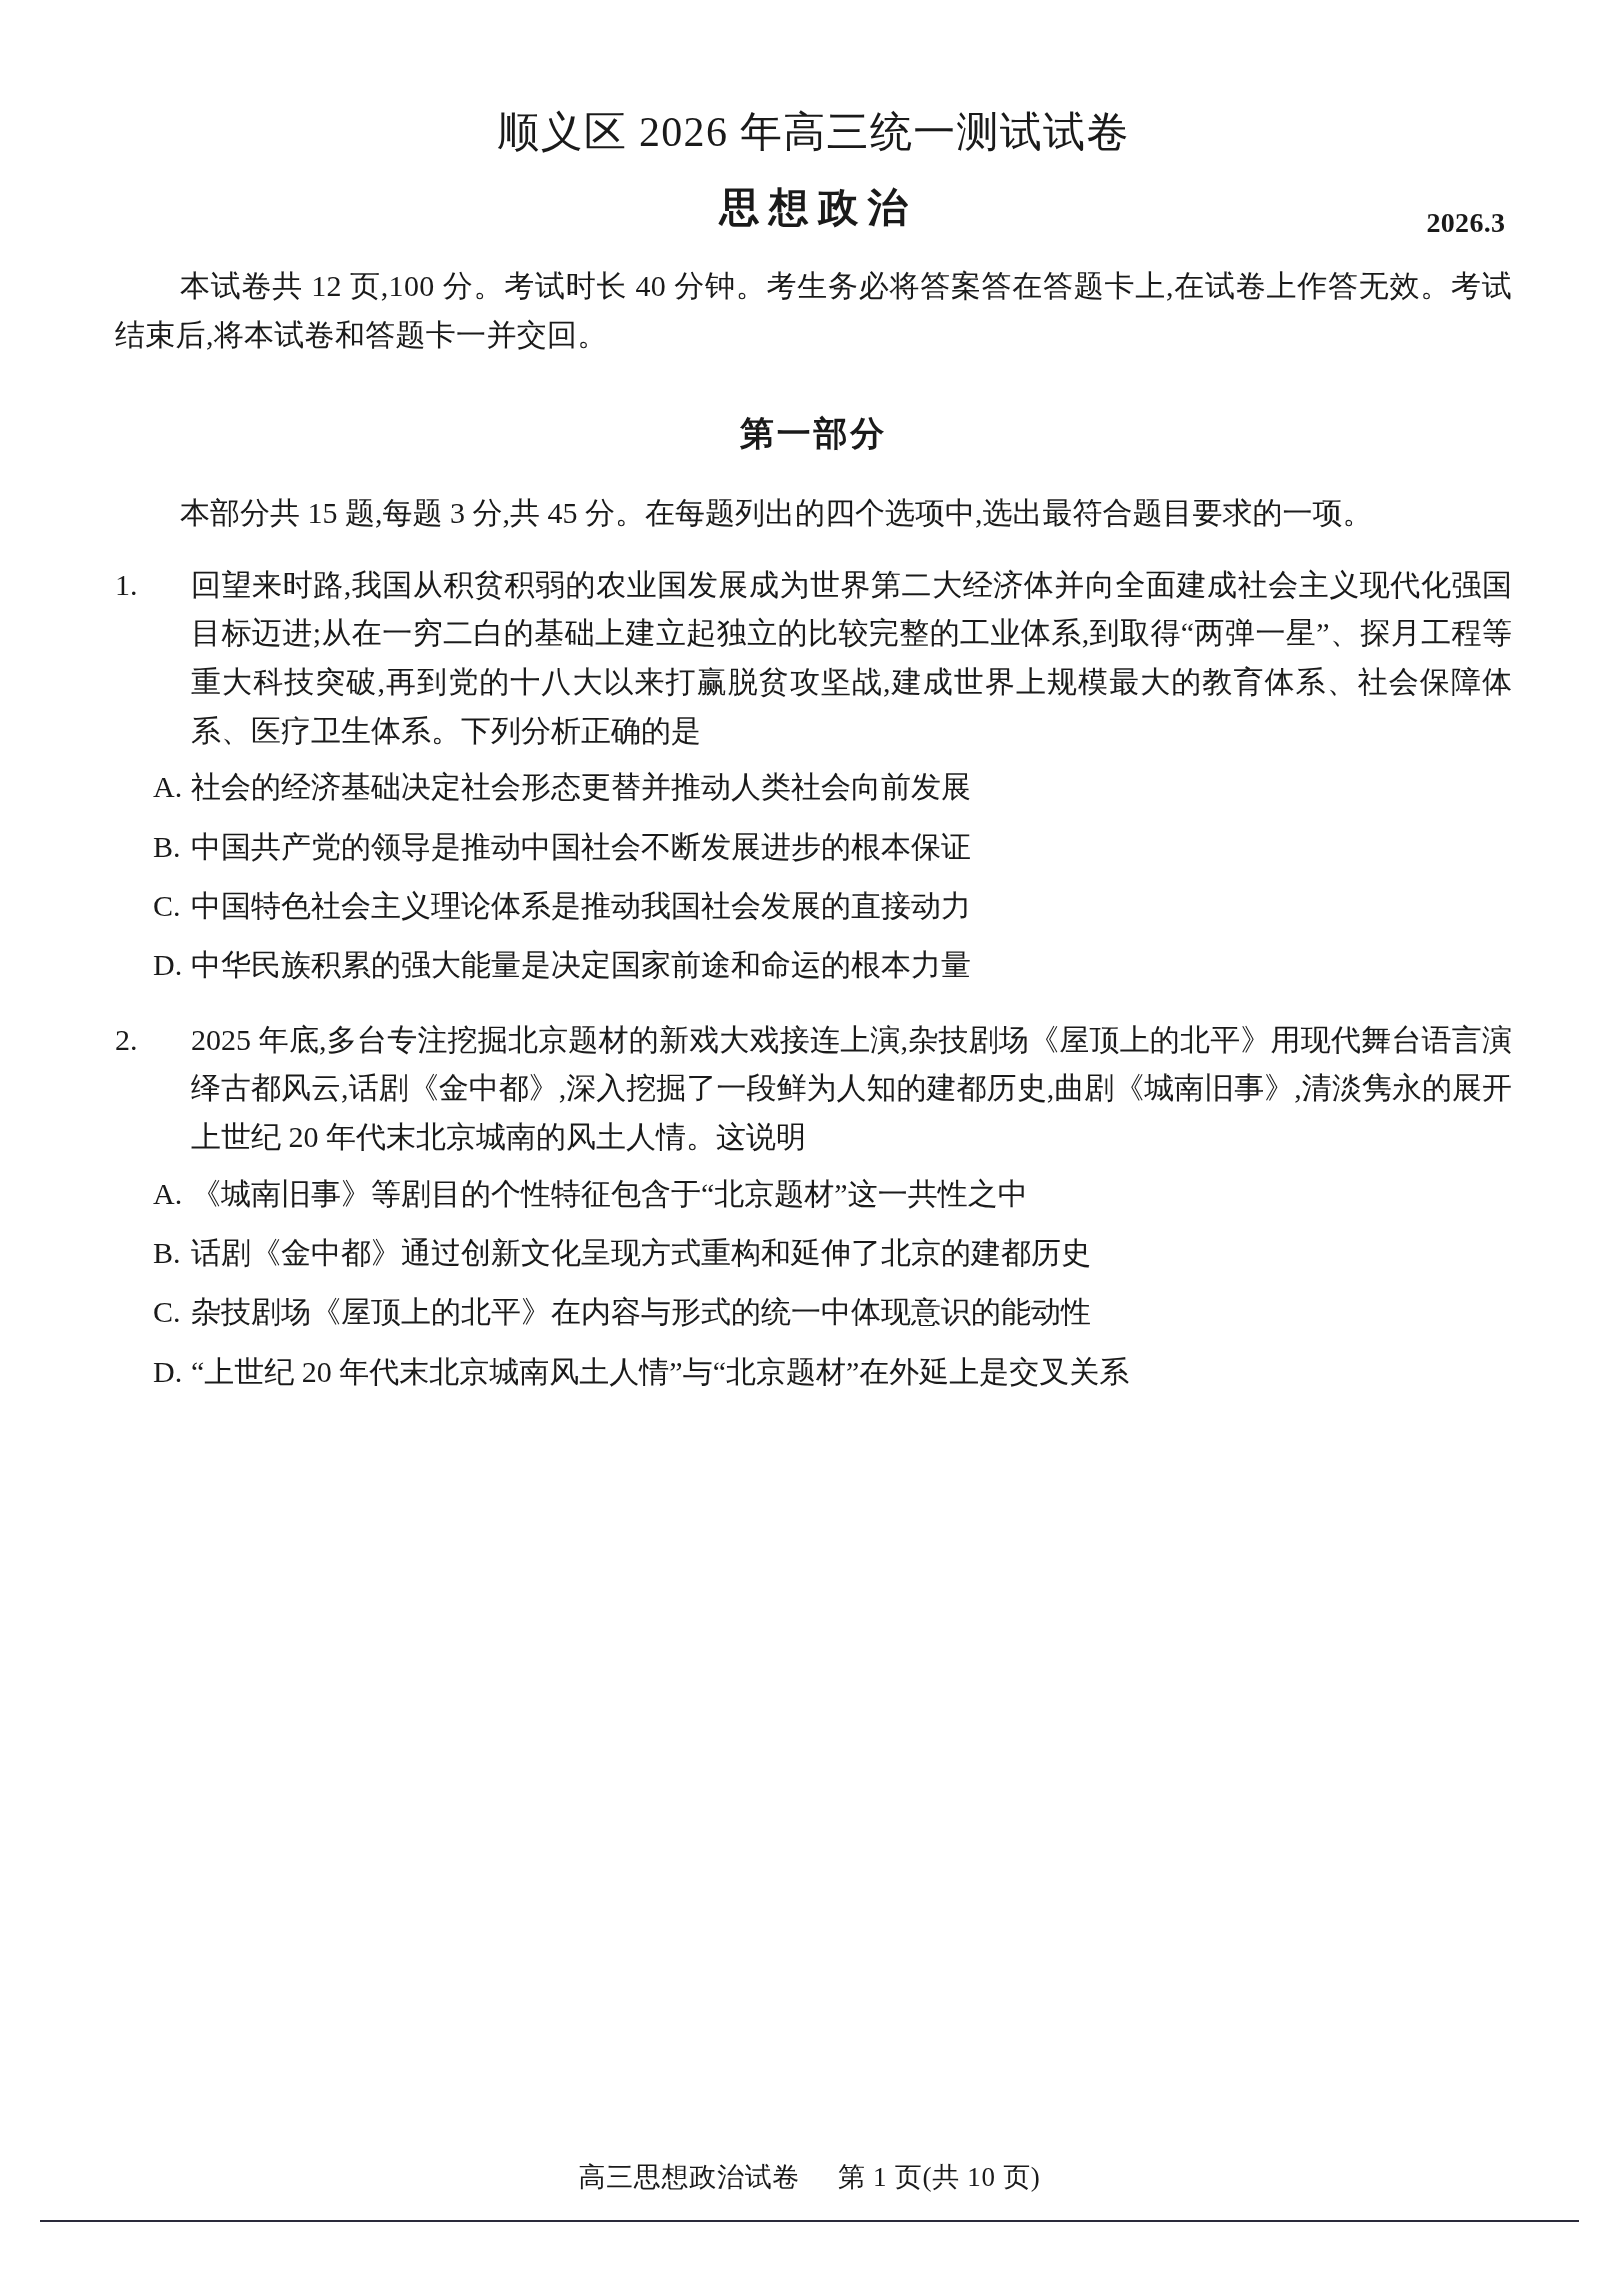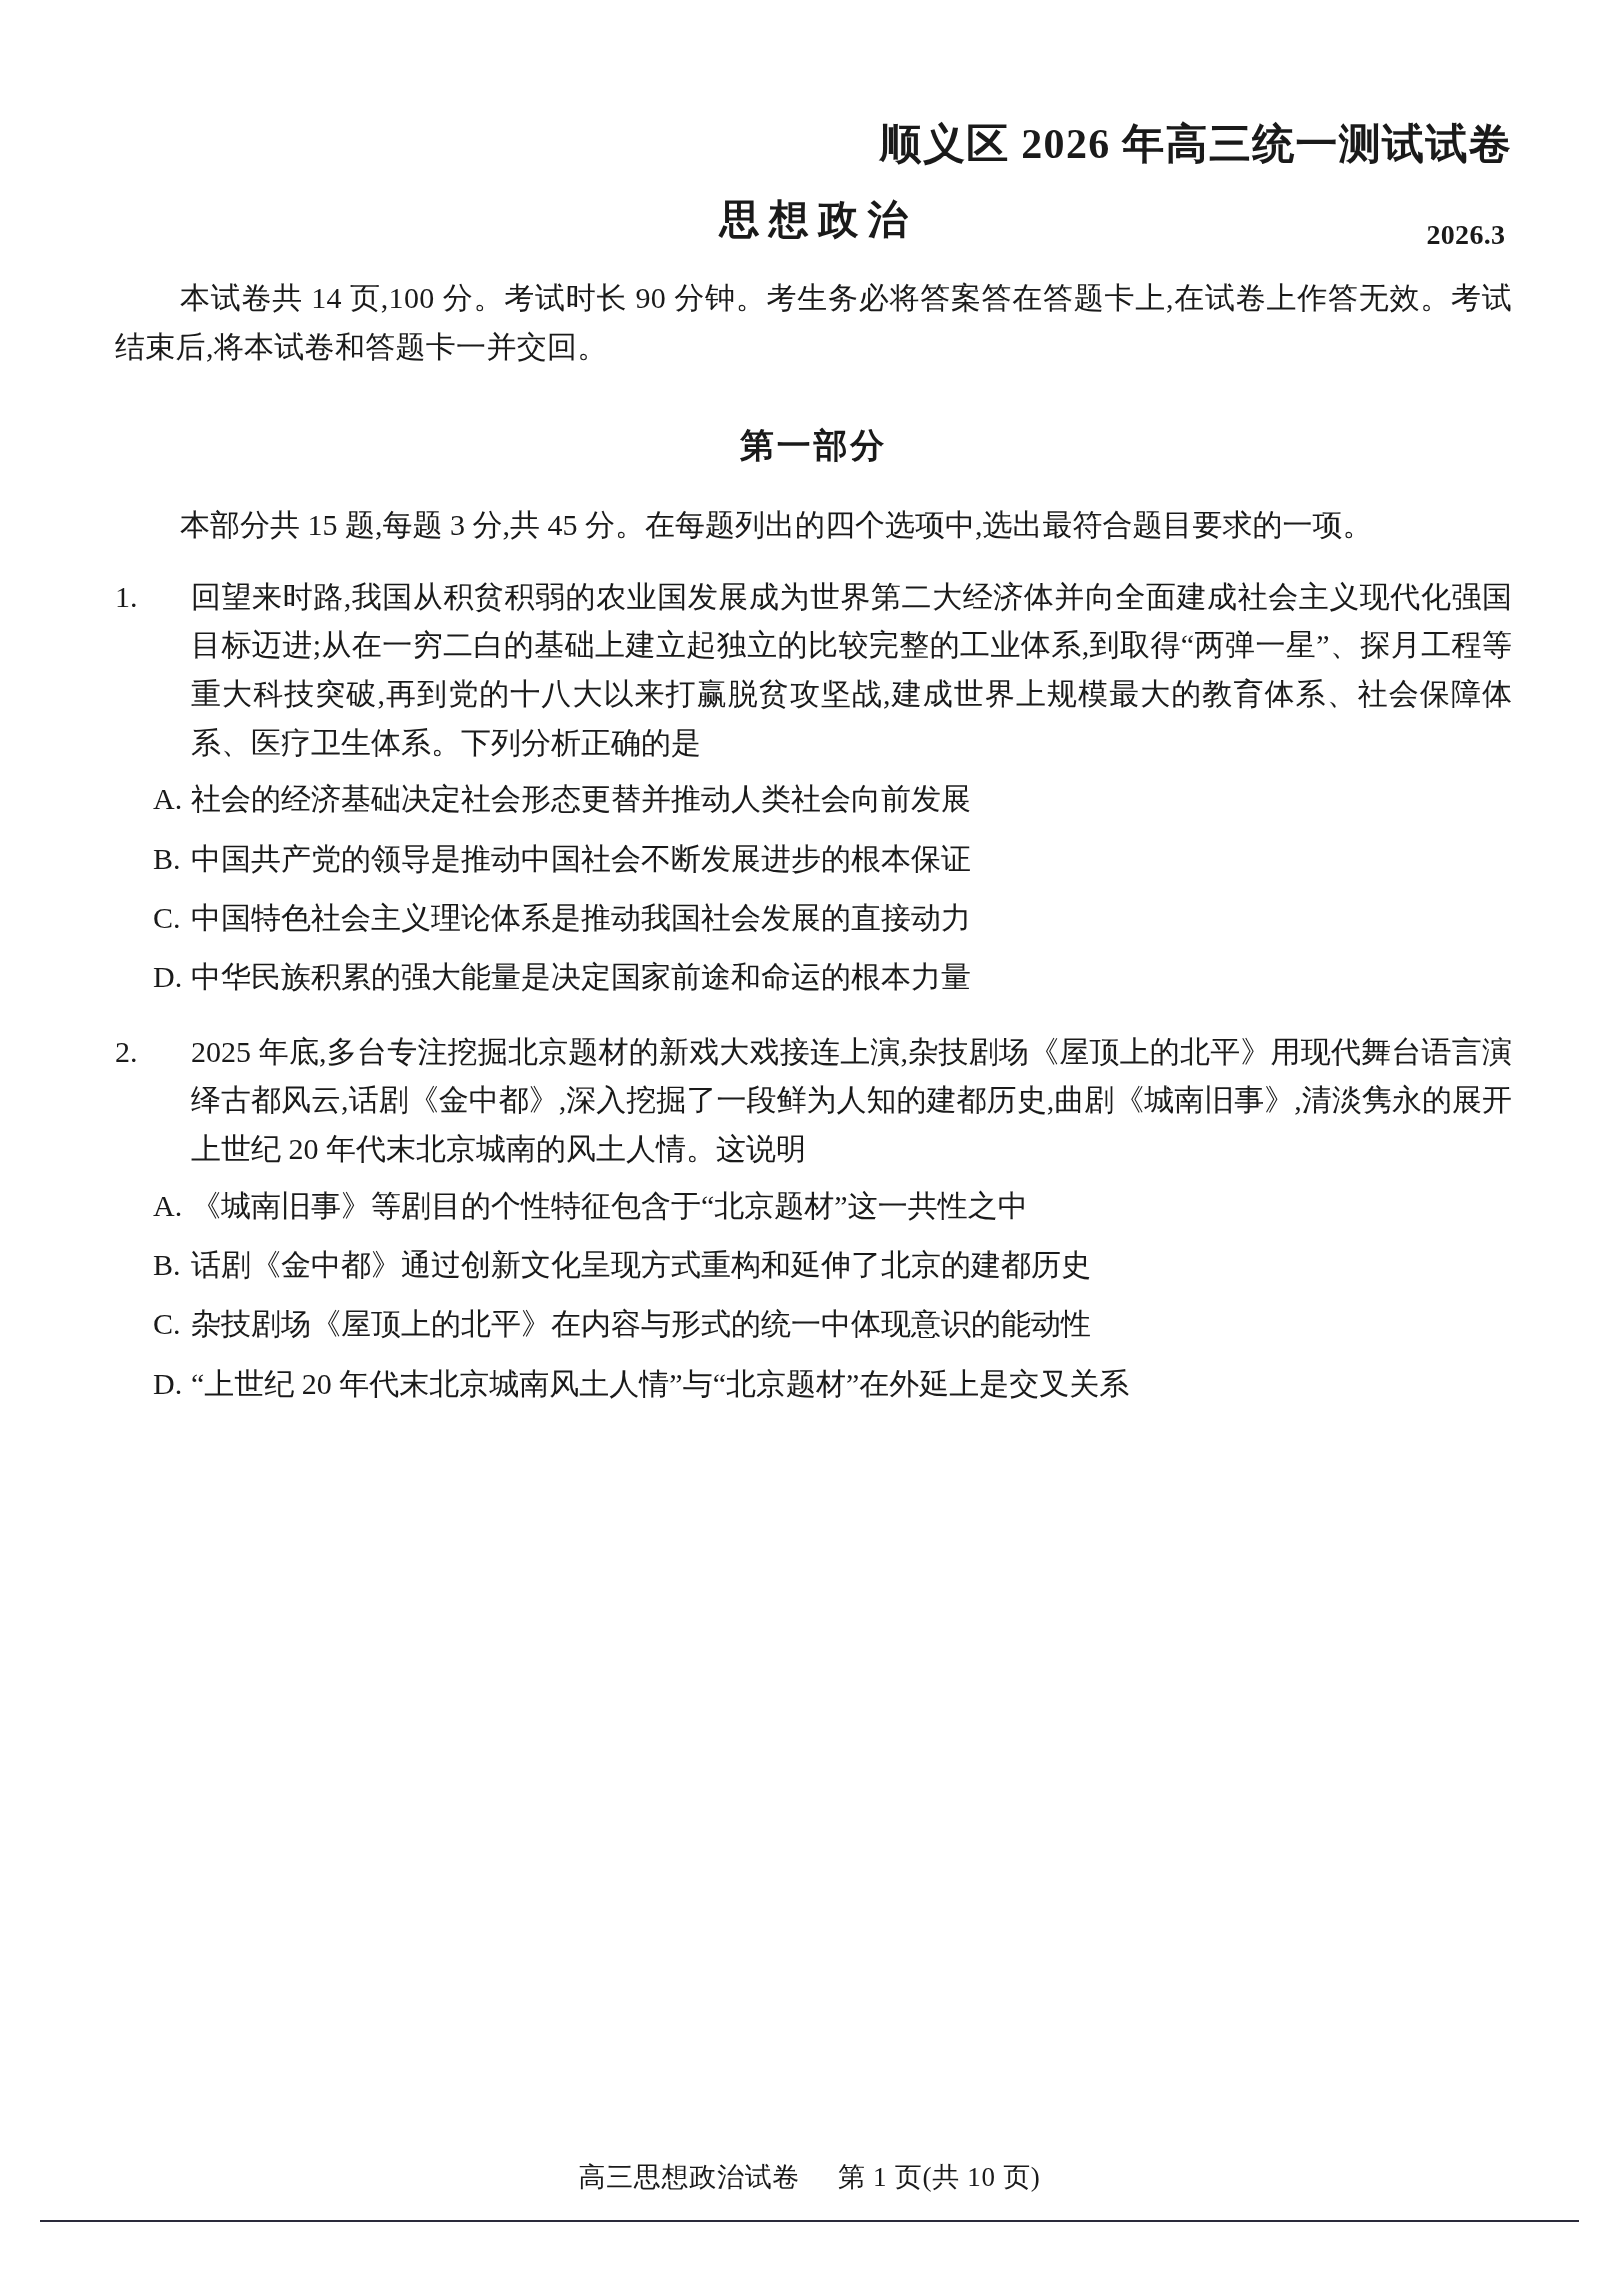--- a/index.html
+++ b/index.html
@@ -24,26 +24,26 @@
   }
   .content {
     position: absolute;
     left: 115px;
     top: 101px;
     width: 1397px;
   }
 
   
   .doc-title {
-    text-align: right;
+    text-align: center;
     font-size: 42px;
-    font-weight: bold;
+    font-weight: normal;
     letter-spacing: 1.3px;
     line-height: 1.3;
-    margin: 16px 0 23px 0;
+    margin: 4px 0 23px 0;
   }
   .subject-row {
     position: relative;
     height: 62px;
     margin: 0 0 17.5px 0;
   }
   .subject-title {
     text-align: center;
     font-size: 40px;
     font-weight: bold;
@@ -157,21 +157,21 @@
 <div class="page">
   <div class="content">
 
     <h1 class="doc-title">顺义区 2026 年高三统一测试试卷</h1>
 
     <div class="subject-row">
       <div class="subject-title">思想政治</div>
       <div class="exam-date">2026.3</div>
     </div>
 
-    <p class="para indent2">本试卷共 14 页,100 分。考试时长 90 分钟。考生务必将答案答在答题卡上,在试卷上作答无效。考试结束后,将本试卷和答题卡一并交回。</p>
+    <p class="para indent2">本试卷共 12 页,100 分。考试时长 40 分钟。考生务必将答案答在答题卡上,在试卷上作答无效。考试结束后,将本试卷和答题卡一并交回。</p>
 
     <h2 class="part-heading">第一部分</h2>
 
     <p class="part-instr"><b>本部分共 15 题,每题 3 分,共 45 分。</b><span>在每题列出的四个选项中,选出最符合题目要求的一项。</span></p>
 
     <div class="question">
       <div class="q-stem">
         <span class="q-num">1.</span>
         <span>回望来时路,我国从积贫积弱的农业国发展成为世界第二大经济体并向全面建成社会主义现代化强国目标迈进;从在一穷二白的基础上建立起独立的比较完整的工业体系,到取得“两弹一星”、探月工程等重大科技突破,再到党的十八大以来打赢脱贫攻坚战,建成世界上规模最大的教育体系、社会保障体系、医疗卫生体系。下列分析正确的是</span>
       </div>

